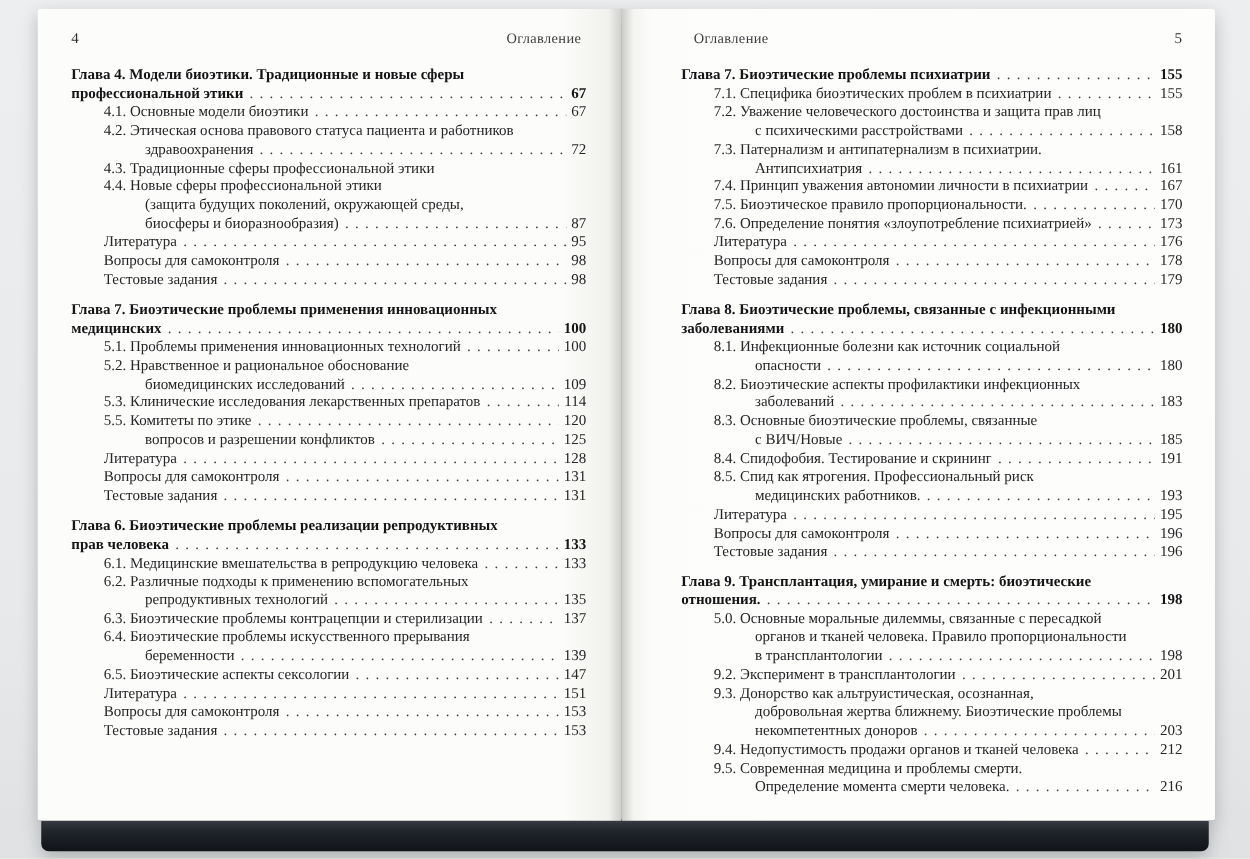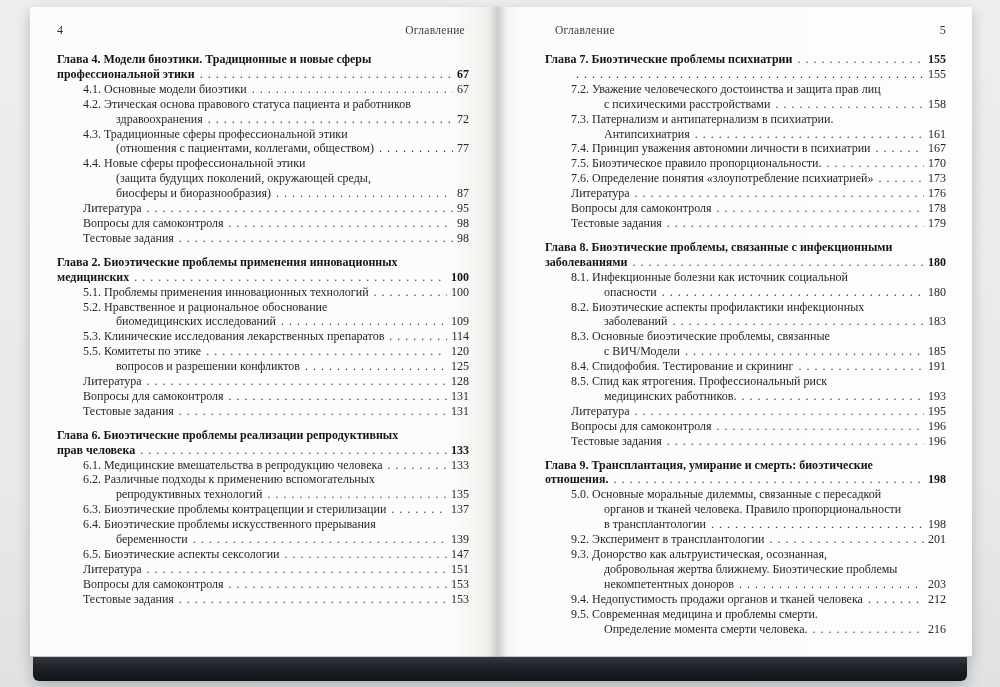--- a/index.html
+++ b/index.html
@@ -78,25 +78,20 @@
           <div class="line cont">
             <span class="txt">здравоохранения</span>
             <span class="dots"></span>
             <span class="pg">72</span>
           </div>
         </div>
         <div class="entry sub">
           <div class="line">
             <span class="txt">4.3. Традиционные сферы профессиональной этики</span>
           </div>
-          <div class="line cont">
-            <span class="txt">(отношения с пациентами, коллегами, обществом)</span>
-            <span class="dots"></span>
-            <span class="pg">77</span>
-          </div>
         </div>
         <div class="entry sub">
           <div class="line">
             <span class="txt">4.4. Новые сферы профессиональной этики</span>
           </div>
           <div class="line cont">
             <span class="txt">(защита будущих поколений, окружающей среды,</span>
           </div>
           <div class="line cont">
             <span class="txt">биосферы и биоразнообразия)</span>
@@ -120,21 +115,21 @@
         </div>
         <div class="entry plain">
           <div class="line">
             <span class="txt">Тестовые задания</span>
             <span class="dots"></span>
             <span class="pg">98</span>
           </div>
         </div>
         <div class="entry chapter">
           <div class="line">
-            <span class="txt">Глава 2. Биоэтические проблемы применения инновационных</span>
+            <span class="txt">Глава 7. Биоэтические проблемы применения инновационных</span>
           </div>
           <div class="line cont">
             <span class="txt">медицинских</span>
             <span class="dots"></span>
             <span class="pg">100</span>
           </div>
         </div>
         <div class="entry sub">
           <div class="line">
             <span class="txt">5.1. Проблемы применения инновационных технологий</span>
@@ -277,20 +272,21 @@
     <div class="toc">
         <div class="entry chapter">
           <div class="line">
             <span class="txt">Глава 7. Биоэтические проблемы психиатрии</span>
             <span class="dots"></span>
             <span class="pg">155</span>
           </div>
         </div>
         <div class="entry sub">
           <div class="line">
+            <span class="txt">7.1. Специфика биоэтических проблем в психиатрии</span>
             <span class="dots"></span>
             <span class="pg">155</span>
           </div>
         </div>
         <div class="entry sub">
           <div class="line">
             <span class="txt">7.2. Уважение человеческого достоинства и защита прав лиц</span>
           </div>
           <div class="line cont">
             <span class="txt">с психическими расстройствами</span>
@@ -378,21 +374,21 @@
             <span class="txt">заболеваний</span>
             <span class="dots"></span>
             <span class="pg">183</span>
           </div>
         </div>
         <div class="entry sub">
           <div class="line">
             <span class="txt">8.3. Основные биоэтические проблемы, связанные</span>
           </div>
           <div class="line cont">
-            <span class="txt">с ВИЧ/Модели</span>
+            <span class="txt">с ВИЧ/Новые</span>
             <span class="dots"></span>
             <span class="pg">185</span>
           </div>
         </div>
         <div class="entry sub">
           <div class="line">
             <span class="txt">8.4. Спидофобия. Тестирование и скрининг</span>
             <span class="dots"></span>
             <span class="pg">191</span>
           </div>

